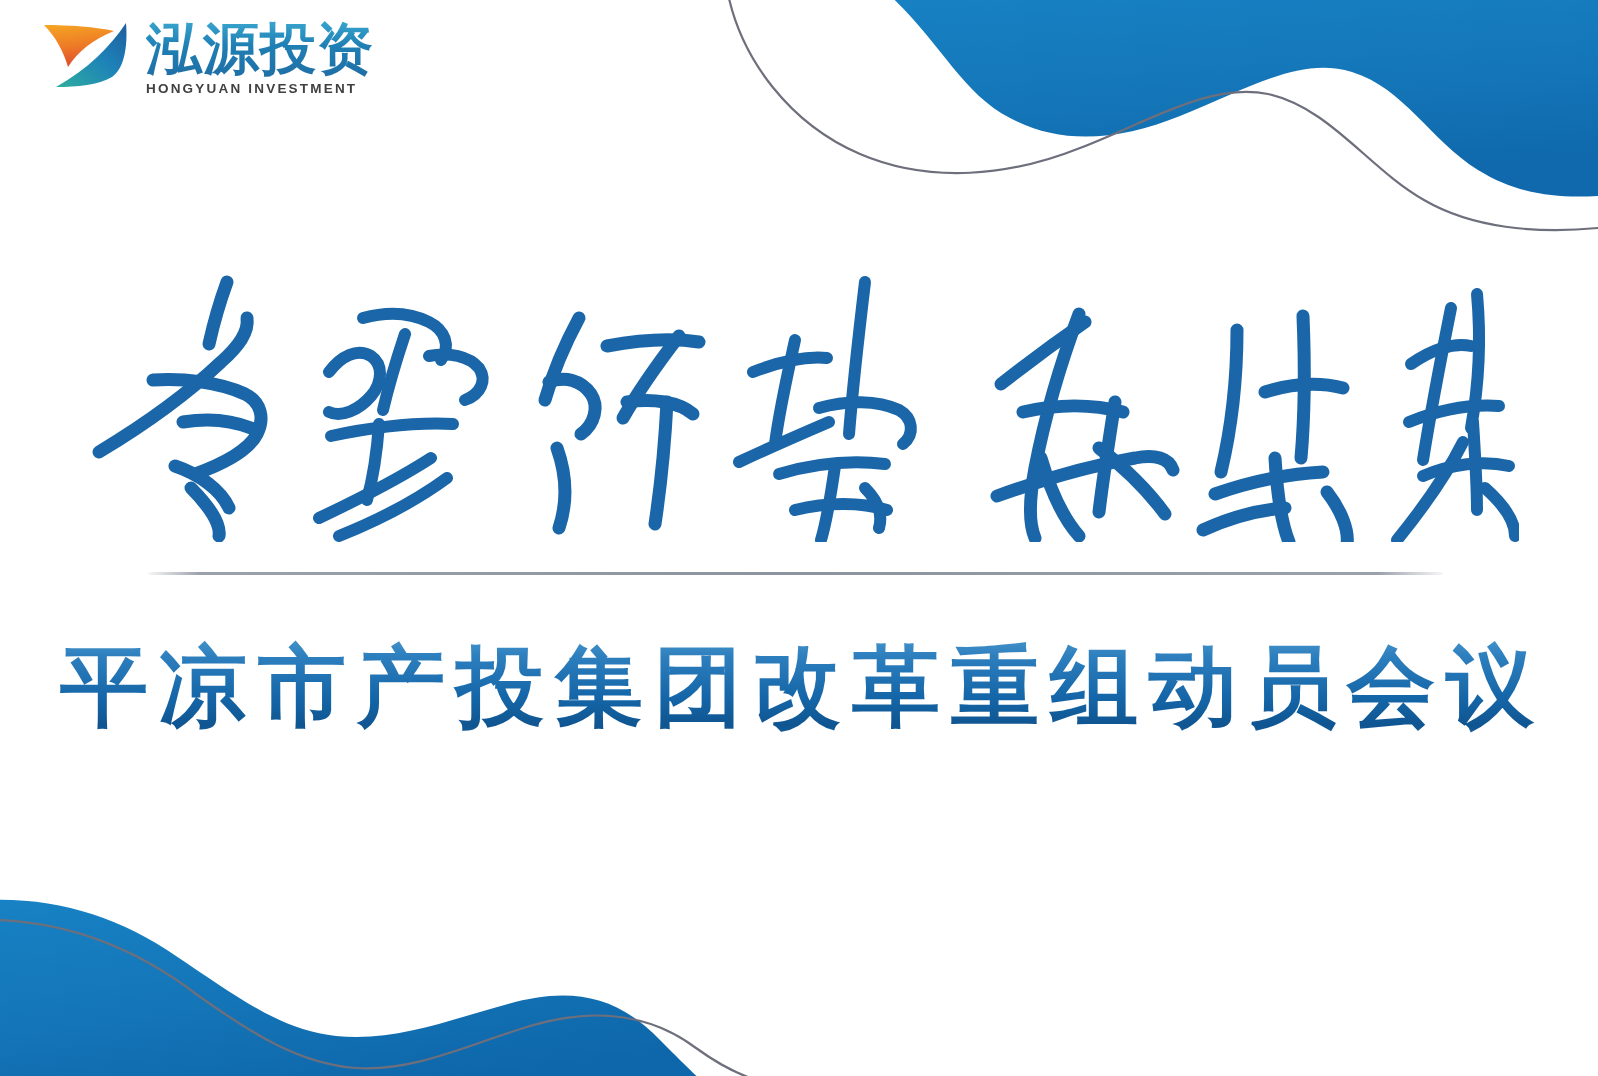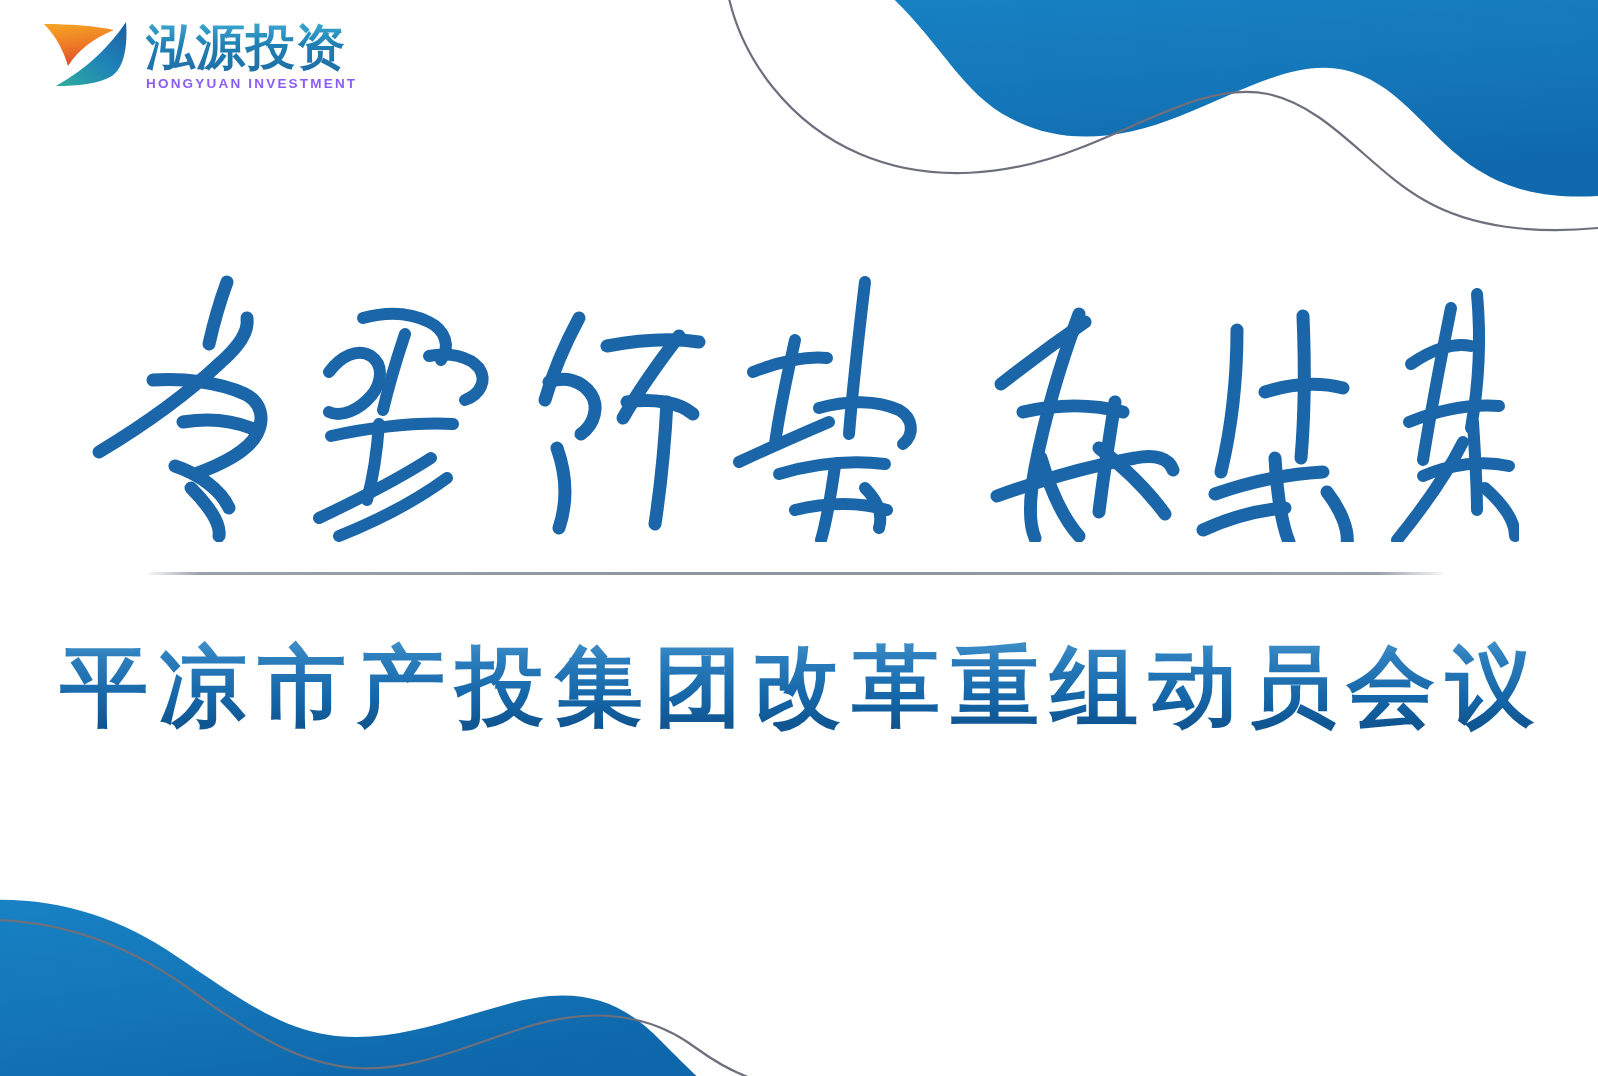--- a/index.html
+++ b/index.html
@@ -47,36 +47,36 @@
   }
   .logo-text {
     display: flex;
     flex-direction: column;
     justify-content: center;
     padding-top: 4px;
   }
   .logo-cn {
     font-family: "Liberation Sans", "DejaVu Sans", sans-serif;
     font-weight: 700;
-    font-size: 49px;
+    font-size: 56px;
     line-height: 1.02;
     letter-spacing: 1px;
     background: linear-gradient(180deg, #3aa7cf 0%, #1f7fb4 45%, #1f6fa6 100%);
     -webkit-background-clip: text;
     background-clip: text;
     color: transparent;
     -webkit-text-fill-color: transparent;
     white-space: nowrap;
   }
   .logo-en {
     font-family: "Liberation Sans", "DejaVu Sans", sans-serif;
     font-weight: 700;
     font-size: 13.5px;
     letter-spacing: 2.2px;
-    color: #8b5cf6;
+    color: #404040;
     margin-top: 4px;
     white-space: nowrap;
   }
 
   
   .headline {
     position: absolute;
     left: 0;
     right: 0;
     top: 252px;

